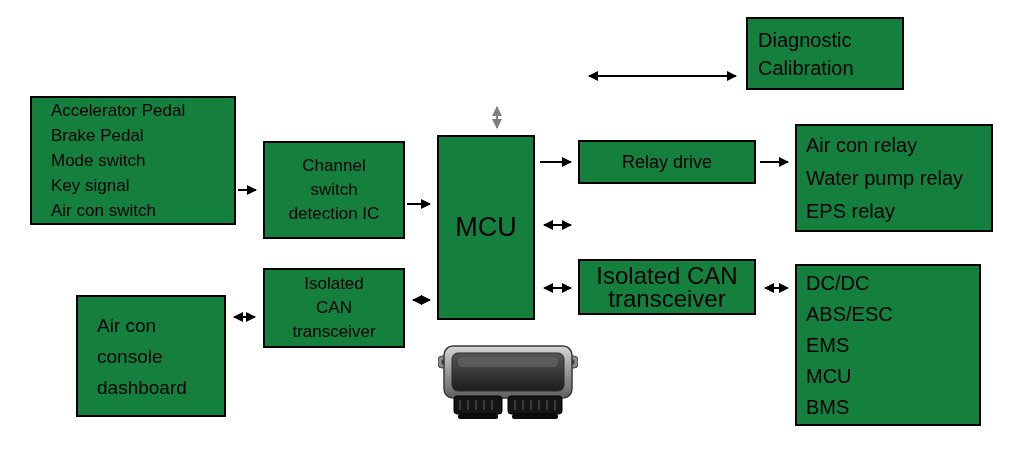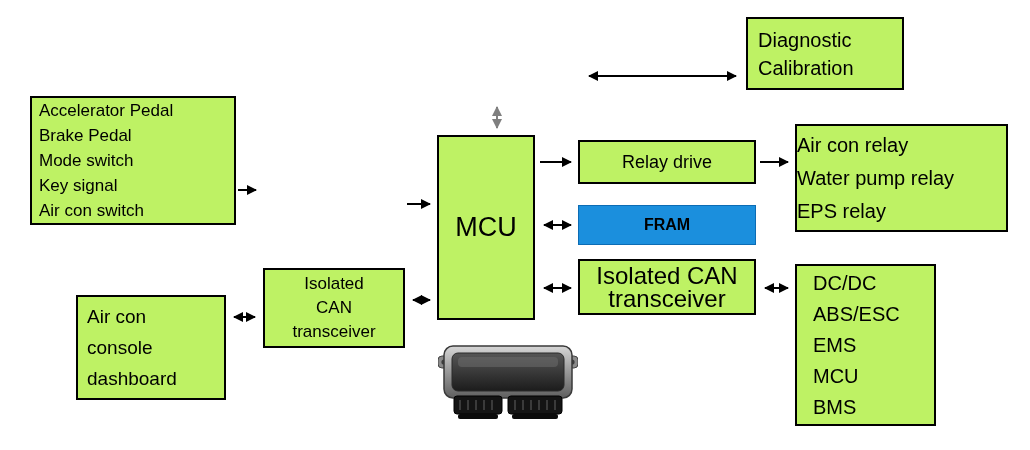--- a/index.html
+++ b/index.html
@@ -19,43 +19,43 @@
     position: absolute;
     left: 0; top: 0;
     width: 1030px; height: 450px;
     pointer-events: none;
   }
   .wire { stroke: #000; stroke-width: 2; }
   .wire.gray { stroke: #7f7f7f; }
   .node {
     position: absolute;
     border: 2px solid #000;
-    background: #bef264;
+    background: #15803d;
     white-space: pre-line;
     display: flex;
     align-items: center;
     justify-content: center;
     text-align: center;
   }
   .node.left {
     justify-content: flex-start;
     text-align: left;
   }
   
-  .n-inputs    { left: 30px;  top: 96px;  width: 206px; height: 129px; font-size: 17px; line-height: 25px; padding-left: 7px; }
+  .n-inputs    { left: 30px;  top: 96px;  width: 206px; height: 129px; font-size: 17px; line-height: 25px; padding-left: 19px; }
   .n-channel   { left: 263px; top: 141px; width: 142px; height: 98px;  font-size: 17px; line-height: 24px; }
   .n-cansbc    { left: 416px; top: 59px;  width: 164px; height: 41px;  font-size: 20px; }
   .n-diag      { left: 746px; top: 17px;  width: 158px; height: 73px;  font-size: 20px; line-height: 28px; padding-left: 10px; }
   .n-mcu       { left: 437px; top: 135px; width: 98px;  height: 185px; font-size: 27px; }
   .n-relaydrv  { left: 578px; top: 140px; width: 178px; height: 44px;  font-size: 18px; text-align: right; }
   .n-fram      { left: 578px; top: 205px; width: 178px; height: 40px;  font-size: 16px; font-weight: bold; border: 1px solid #0c6cb4; }
   .n-isocanr   { left: 578px; top: 259px; width: 178px; height: 56px;  font-size: 24px; line-height: 23px; }
-  .n-relays    { left: 795px; top: 124px; width: 213px; height: 108px; font-size: 20px; line-height: 33px; }
-  .n-cannodes  { left: 795px; top: 264px; width: 141px; height: 162px; font-size: 20px; line-height: 31px; padding-left: 16px; }
-  .n-console   { left: 76px;  top: 295px; width: 150px; height: 105px; font-size: 19px; line-height: 31px; padding-left: 9px; }
+  .n-relays    { left: 795px; top: 124px; width: 198px; height: 108px; font-size: 20px; line-height: 33px; padding-left: 9px; }
+  .n-cannodes  { left: 795px; top: 264px; width: 186px; height: 162px; font-size: 20px; line-height: 31px; padding-left: 9px; }
+  .n-console   { left: 76px;  top: 295px; width: 150px; height: 122px; font-size: 19px; line-height: 31px; padding-left: 19px; }
   .n-isocanl   { left: 263px; top: 268px; width: 142px; height: 80px;  font-size: 17px; line-height: 24px; }
   .ecu-figure {
     position: absolute;
     left: 438px; top: 342px;
     width: 140px; height: 80px;
   }
 </style>
 </head>
 <body>
 
@@ -87,25 +87,27 @@
     <line class="wire" x1="765" y1="288" x2="788" y2="288" marker-start="url(#mBs)" marker-end="url(#mB)"></line>
     <line class="wire" x1="234" y1="317" x2="255" y2="317" marker-start="url(#mBs)" marker-end="url(#mB)"></line>
     <line class="wire" x1="413" y1="300" x2="430" y2="300" marker-start="url(#mBs)" marker-end="url(#mB)"></line>
   </svg>
 
   <div class="node left n-inputs">Accelerator Pedal
 Brake Pedal
 Mode switch
 Key signal
 Air con switch</div>
+  <div class="node n-channel">Channel
+switch
+detection IC</div>
   <div class="node left n-diag">Diagnostic
 Calibration</div>
   <div class="node n-mcu">MCU</div>
   <div class="node n-relaydrv">Relay drive</div>
-  <div class="node n-fram" style="background: rgb(27, 143, 221);">FRAM</div>
   <div class="node n-isocanr">Isolated CAN
 transceiver</div>
   <div class="node left n-relays">Air con relay
 Water pump relay
 EPS relay</div>
   <div class="node left n-cannodes">DC/DC
 ABS/ESC
 EMS
 MCU
 BMS</div>

